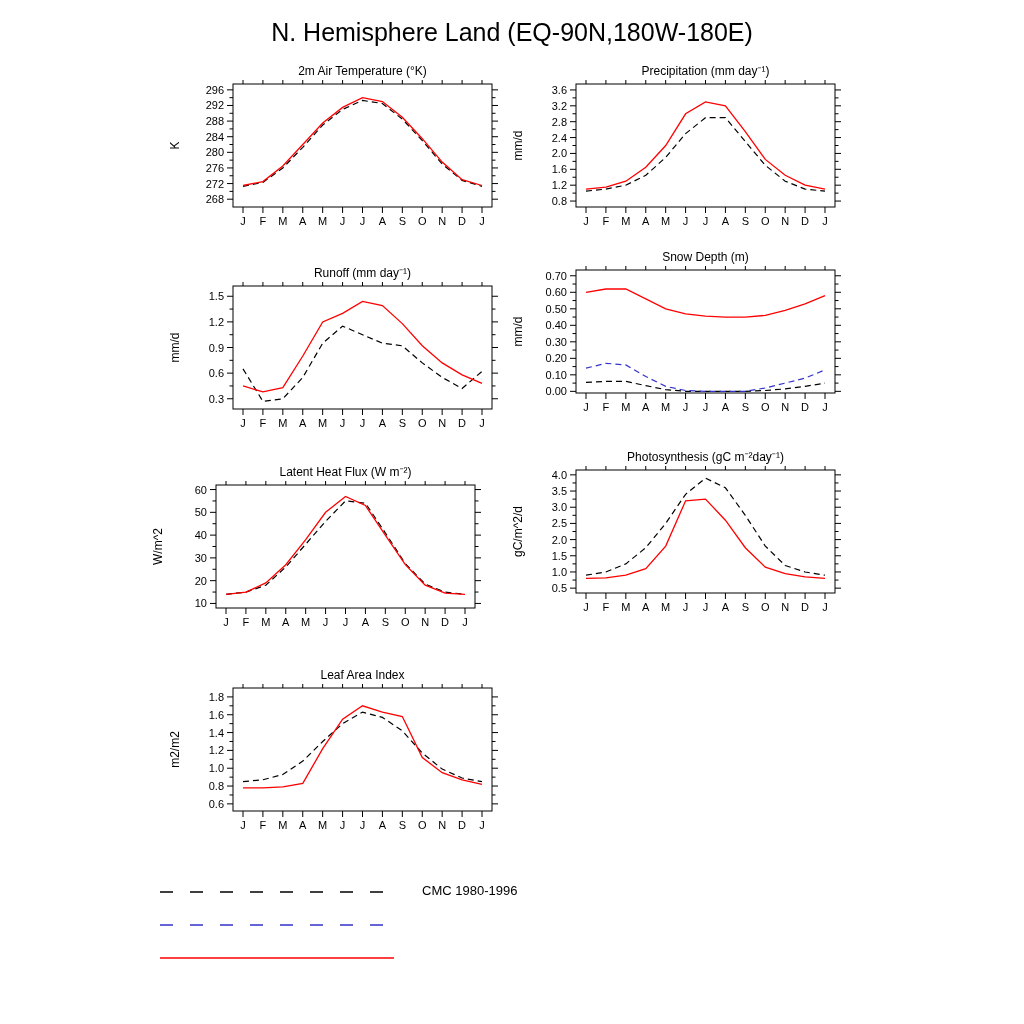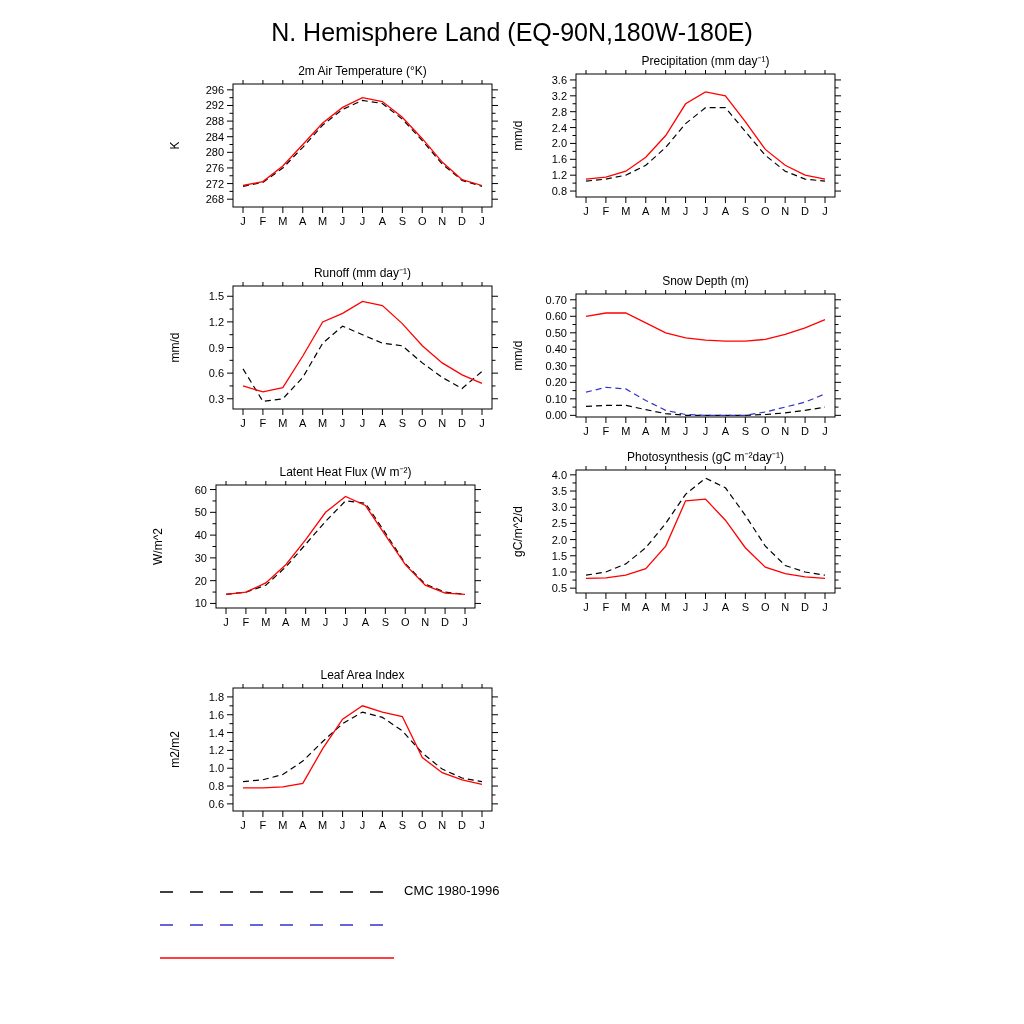--- a/index.html
+++ b/index.html
@@ -1,30 +1,30 @@
 <!DOCTYPE html>
 <html><head>
 <meta charset="utf-8">
 <style>
   html,body{margin:0;padding:0;}
   body{width:1024px;height:1024px;background:#ffffff;font-family:"Liberation Sans",sans-serif;color:#000;}
   #page{position:relative;width:1024px;height:1024px;overflow:hidden;}
   #main-title{position:absolute;top:18px;left:0;width:100%;text-align:center;font-size:25px;}
   .panel{position:absolute;width:350px;height:175px;text-decoration:underline;}
   #panel-0{left:155px;top:62px;}
-  #panel-1{left:498px;top:52px;}
+  #panel-1{left:498px;top:62px;}
   #panel-2{left:155px;top:264px;}
-  #panel-3{left:498px;top:272px;}
+  #panel-3{left:498px;top:248px;}
   #panel-4{left:138px;top:463px;}
   #panel-5{left:498px;top:448px;}
   #panel-6{left:155px;top:666px;}
   svg text{font-family:"Liberation Sans",sans-serif;fill:#000;}
   .legend{position:absolute;left:158px;top:874px;}
   .legend-row{display:flex;align-items:center;height:33px;}
-  .legend-label{margin-left:8px;font-size:13px;white-space:nowrap;}
+  .legend-label{margin-left:26px;font-size:13px;white-space:nowrap;}
 </style>
 </head>
 <body>
 
 <div id="page">
 
   <div id="main-title">N. Hemisphere Land (EQ-90N,180W-180E)</div>
 
   <div class="panel" id="panel-0">
     <svg width="350" height="175">

